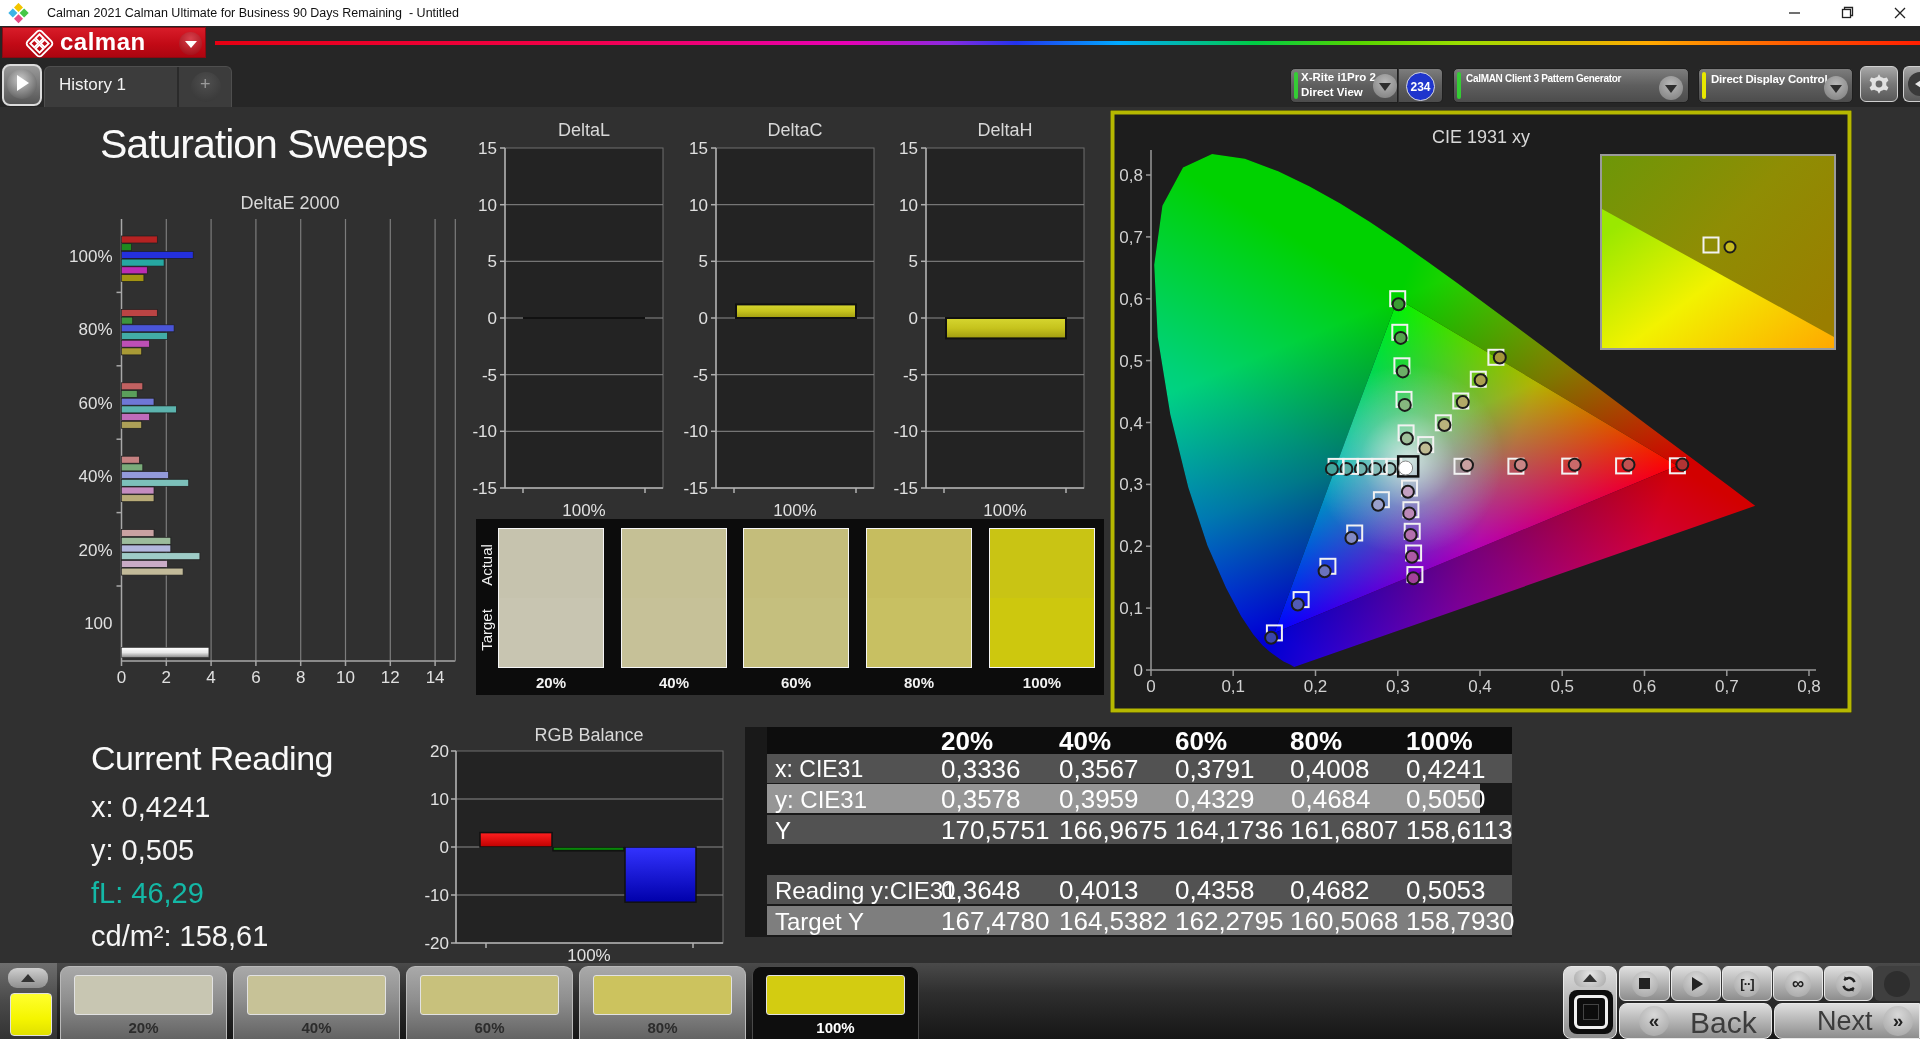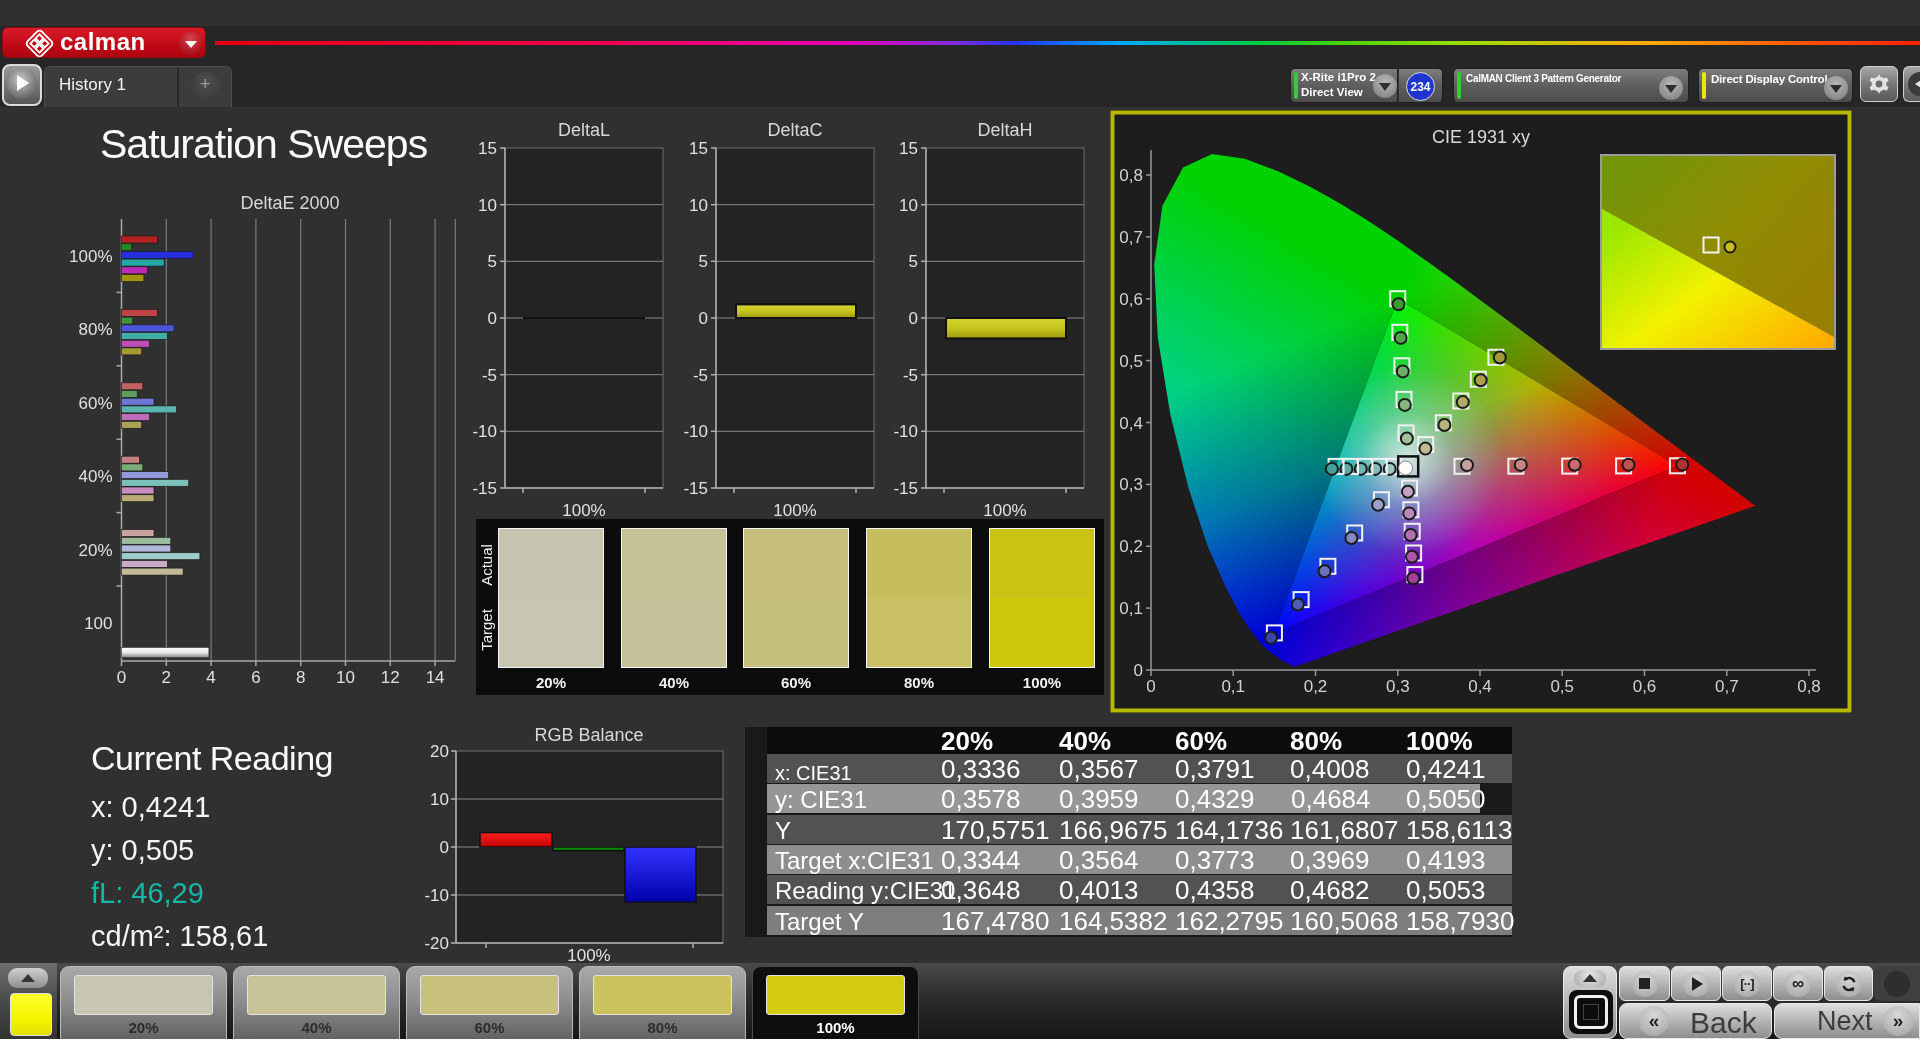--- a/index.html
+++ b/index.html
@@ -23,23 +23,40 @@
 .ddarrow{position:absolute;width:24px;height:24px;border-radius:50%;background:radial-gradient(circle at 50% 35%,#b8b8b8,#7a7a7a);}
 .ddarrow:after{content:"";position:absolute;left:6px;top:9px;border-left:6px solid transparent;border-right:6px solid transparent;border-top:8px solid #2e2e2e}
 .ctrlbtn{position:absolute;top:966px;height:35px;border-radius:6px;border:1px solid #e8e8e8;
  background:linear-gradient(#dedede,#b9b9b9 45%,#8d8d8d)}
 .ctrlcirc{position:absolute;left:50%;top:50%;transform:translate(-50%,-50%);width:26px;height:26px;border-radius:50%;
  background:radial-gradient(circle at 50% 30%,#d8d8d8,#a2a2a2);display:flex;align-items:center;justify-content:center;
  font-weight:bold;color:#222}
 </style></head><body>
 <div id="page">
 
+<div class="abs" style="left:0;top:0;width:1920px;height:26px;background:#fff">
+ <svg class="abs" style="left:8px;top:3px" width="21" height="21" viewBox="0 0 21 21">
+  <g transform="rotate(45 10.5 10.5)">
+   <rect x="3" y="3" width="6.4" height="6.4" fill="#f2c500"></rect>
+   <rect x="11" y="3" width="6.4" height="6.4" fill="#46c646"></rect>
+   <rect x="3" y="11" width="6.4" height="6.4" fill="#3cb4e6"></rect>
+   <rect x="11" y="11" width="6.4" height="6.4" fill="#e84a84"></rect>
+  </g>
+      </svg>
+ <span class="abs" style="left:47px;top:6px;font-size:12.5px;color:#111">Calman 2021 Calman Ultimate for Business 90 Days Remaining&nbsp; - Untitled</span>
+ <svg class="abs" style="left:1784px;top:0" width="136" height="26" viewBox="0 0 136 26">
+  <line x1="5" y1="13" x2="16" y2="13" stroke="#222" stroke-width="1.3"></line>
+  <rect x="58.5" y="9.5" width="8" height="8" fill="none" stroke="#222" stroke-width="1.3"></rect>
+  <path d="M60.5 9.5 V7.5 H68.5 V15.5 H66.5" fill="none" stroke="#222" stroke-width="1.3"></path>
+  <path d="M111 8 L121 18 M121 8 L111 18" stroke="#222" stroke-width="1.3"></path>
+ </svg>
+</div>
 
 <div class="abs" style="left:0;top:26px;width:1920px;height:34px;background:#262626">
- <div class="abs" style="left:2px;top:1px;width:204px;height:31px;border-radius:6px;
+ <div class="abs" style="left:2px;top:1px;width:204px;height:31px;border-radius:0;
    background:linear-gradient(#d81c29,#c20a16 55%,#ac0510);border:1px solid #8a0a12">
   <svg class="abs" style="left:22px;top:1px" width="29" height="29" viewBox="0 0 26 26">
    <g transform="rotate(45 13 13)" fill="none" stroke="#fff" stroke-width="1.7">
     <rect x="4" y="4" width="18" height="18" rx="3"></rect>
     <rect x="7.2" y="7.2" width="5" height="5"></rect>
     <rect x="13.8" y="7.2" width="5" height="5"></rect>
     <rect x="7.2" y="13.8" width="5" height="5"></rect>
     <rect x="13.8" y="13.8" width="5" height="5"></rect>
    </g>
         </svg>
@@ -679,21 +696,21 @@
     </svg>
 <div class="abs" style="left:745px;top:727px;width:767px;height:210px;background:#191919">
 <div class="abs" style="left:22px;top:0;width:745px;height:27px;background:#0d0d0d">
         <span class="abs tcell thead" style="left:174px">20%</span>
         <span class="abs tcell thead" style="left:292px">40%</span>
         <span class="abs tcell thead" style="left:408px">60%</span>
         <span class="abs tcell thead" style="left:523px">80%</span>
         <span class="abs tcell thead" style="left:639px">100%</span>
       </div>
       <div class="abs" style="left:22px;top:27px;width:745px;height:29px;background:#525252">
-        <span class="abs tcell" style="left:8px;font-size:20px;top:8px">x: CIE31</span>
+        <span class="abs tcell" style="left:8px;font-size:23px;top:2px">x: CIE31</span>
         <span class="abs tcell" style="left:174px">0,3336</span>
         <span class="abs tcell" style="left:292px">0,3567</span>
         <span class="abs tcell" style="left:408px">0,3791</span>
         <span class="abs tcell" style="left:523px">0,4008</span>
         <span class="abs tcell" style="left:639px">0,4241</span>
       </div>
       <div class="abs" style="left:22px;top:57.3px;width:713px;height:29px;background:#969696">
         <span class="abs tcell" style="left:8px;font-size:24px;top:2px">y: CIE31</span>
         <span class="abs tcell" style="left:174px">0,3578</span>
         <span class="abs tcell" style="left:292px">0,3959</span>
@@ -701,28 +718,20 @@
         <span class="abs tcell" style="left:524px">0,4684</span>
         <span class="abs tcell" style="left:639px">0,5050</span>
       </div>
       <div class="abs" style="left:22px;top:87.6px;width:745px;height:29px;background:#525252">
         <span class="abs tcell" style="left:8px;font-size:24px;top:2px">Y</span>
         <span class="abs tcell" style="left:174px">170,5751</span>
         <span class="abs tcell" style="left:292px">166,9675</span>
         <span class="abs tcell" style="left:408px">164,1736</span>
         <span class="abs tcell" style="left:523px">161,6807</span>
         <span class="abs tcell" style="left:639px">158,6113</span>
-      </div>
-      <div class="abs" style="left:22px;top:117.9px;width:745px;height:29px;background:#8e8e8e">
-        <span class="abs tcell" style="left:8px;font-size:24px;top:2px">Target x:CIE31</span>
-        <span class="abs tcell" style="left:174px">0,3344</span>
-        <span class="abs tcell" style="left:292px">0,3564</span>
-        <span class="abs tcell" style="left:408px">0,3773</span>
-        <span class="abs tcell" style="left:523px">0,3969</span>
-        <span class="abs tcell" style="left:639px">0,4193</span>
       </div>
       <div class="abs" style="left:22px;top:148.2px;width:745px;height:29px;background:#525252">
         <span class="abs tcell" style="left:8px;font-size:24px;top:2px">Reading y:CIE31</span>
         <span class="abs tcell" style="left:174px">0,3648</span>
         <span class="abs tcell" style="left:292px">0,4013</span>
         <span class="abs tcell" style="left:408px">0,4358</span>
         <span class="abs tcell" style="left:523px">0,4682</span>
         <span class="abs tcell" style="left:639px">0,5053</span>
       </div>
       <div class="abs" style="left:22px;top:178.5px;width:745px;height:29px;background:#7e7e7e">

